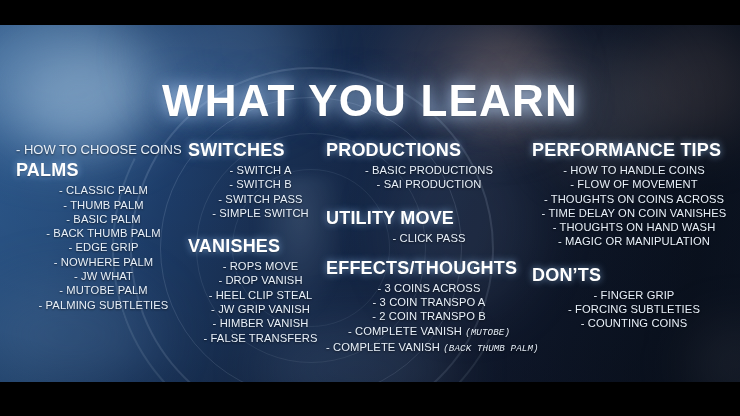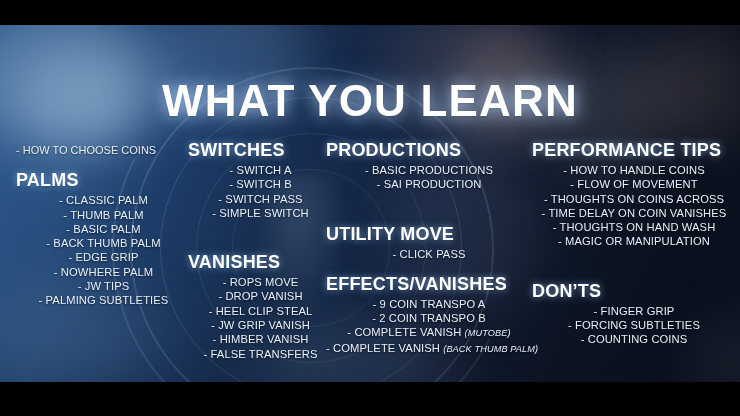--- a/index.html
+++ b/index.html
@@ -103,40 +103,41 @@
   .col-4{left:532px;top:140px;width:204px;}
 
   h2.heading{
     margin:0 0 2px 0;
     font-size:18px;font-weight:bold;
     letter-spacing:.2px;
     color:#ffffff;
     text-shadow:0 0 7px rgba(150,195,245,.8),0 1px 2px rgba(0,0,0,.45);
     white-space:nowrap;
   }
-  h2.heading.gap{margin-top:32px;}
+  h2.heading.gap{margin-top:16px;}
   h2.heading.gap-sm{margin-top:13px;}
 
   ul.items{margin:0;padding:0;list-style:none;text-align:center;}
   ul.items li{
     font-size:11.2px;
     line-height:14.3px;
     color:#e8f0f9;
     white-space:nowrap;
     text-shadow:0 1px 2px rgba(0,0,0,.55);
     letter-spacing:.1px;
   }
   ul.items li .note{
     font-style:italic;
     font-size:9.2px;
+    font-family:Liberation Mono, monospace;
   }
   .lead-item{
-    font-size:11px;line-height:14.3px;color:#e8f0f9;
+    font-size:13px;line-height:14.3px;color:#e8f0f9;
     white-space:nowrap;text-shadow:0 1px 2px rgba(0,0,0,.55);
-    margin-bottom:13px;
+    margin-bottom:3px;
   }
 </style>
 </head>
 <body>
 
 <div id="stage">
 
   <div id="frame">
     <div class="bg-base"></div>
     <div class="blob blob-a"></div>
@@ -166,21 +167,22 @@
     <div class="col col-1">
       <div class="lead-item">- HOW TO CHOOSE COINS</div>
       <h2 class="heading">PALMS</h2>
       <ul class="items">
         <li>- CLASSIC PALM</li>
         <li>- THUMB PALM</li>
         <li>- BASIC PALM</li>
         <li>- BACK THUMB PALM</li>
         <li>- EDGE GRIP</li>
         <li>- NOWHERE PALM</li>
-        <li>- JW TIPS</li>
+        <li>- JW WHAT</li>
+        <li>- MUTOBE PALM</li>
         <li>- PALMING SUBTLETIES</li>
       </ul>
     </div>
 
     <div class="col col-2">
       <h2 class="heading">SWITCHES</h2>
       <ul class="items">
         <li>- SWITCH A</li>
         <li>- SWITCH B</li>
         <li>- SWITCH PASS</li>
@@ -200,23 +202,24 @@
     <div class="col col-3">
       <h2 class="heading">PRODUCTIONS</h2>
       <ul class="items">
         <li>- BASIC PRODUCTIONS</li>
         <li>- SAI PRODUCTION</li>
       </ul>
       <h2 class="heading gap">UTILITY MOVE</h2>
       <ul class="items">
         <li>- CLICK PASS</li>
       </ul>
-      <h2 class="heading gap-sm">EFFECTS/VANISHES</h2>
-      <ul class="items">
-        <li>- 9 COIN TRANSPO A</li>
+      <h2 class="heading gap-sm">EFFECTS/THOUGHTS</h2>
+      <ul class="items">
+        <li>- 3 COINS ACROSS</li>
+        <li>- 3 COIN TRANSPO A</li>
         <li>- 2 COIN TRANSPO B</li>
         <li>
           <span>- COMPLETE VANISH </span><span class="note">(MUTOBE)</span>
         </li>
         <li>
           <span>- COMPLETE VANISH </span><span class="note">(BACK THUMB PALM)</span>
         </li>
       </ul>
     </div>
 

